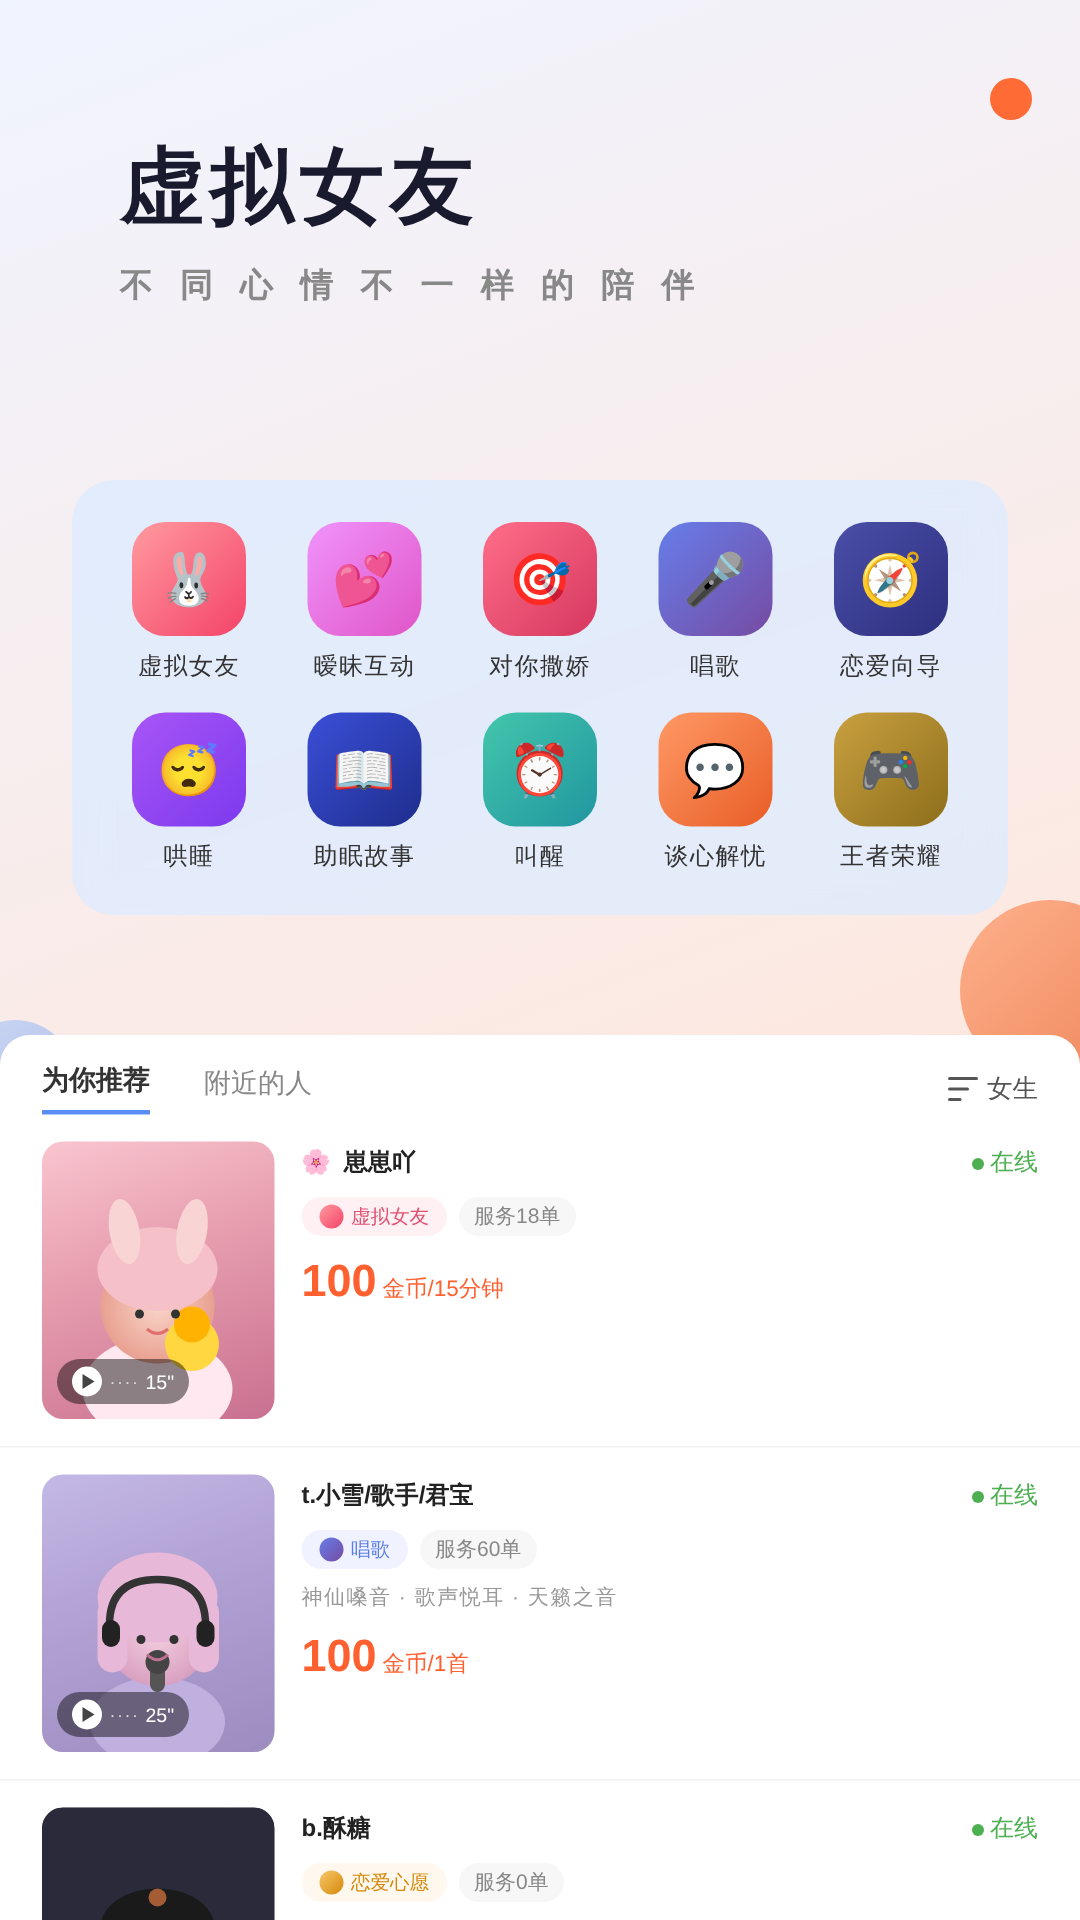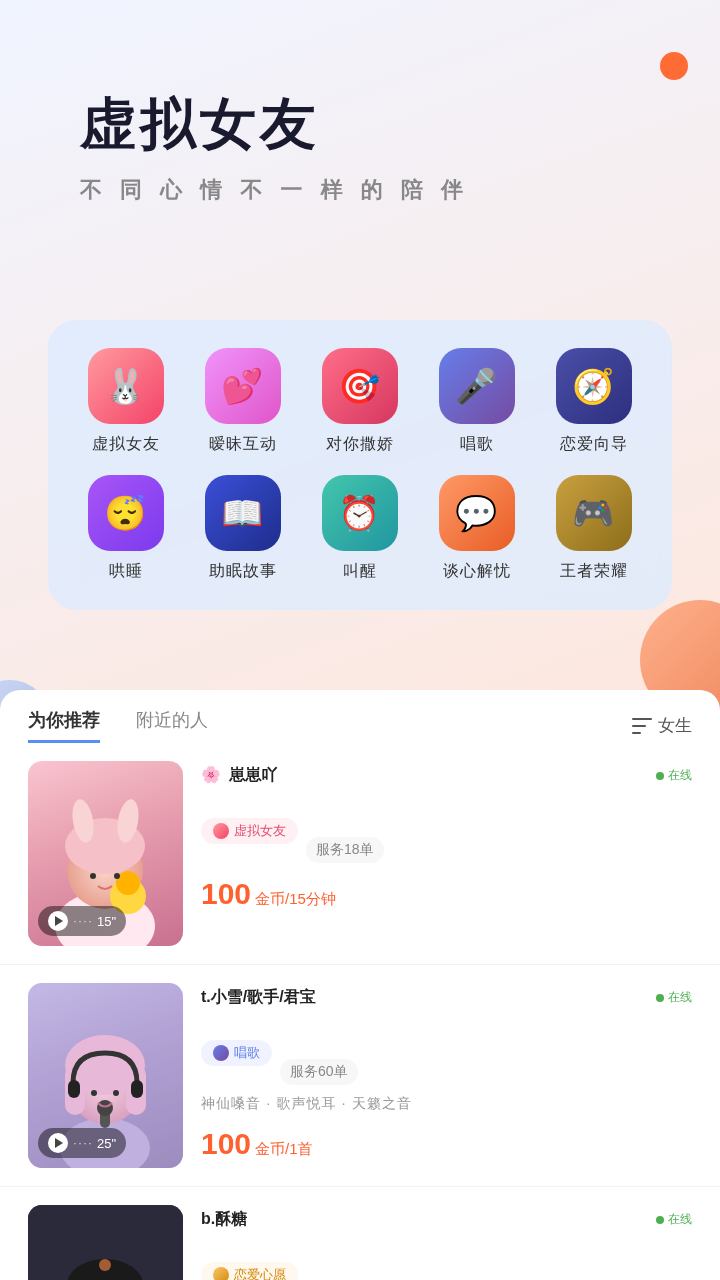--- a/index.html
+++ b/index.html
@@ -102,20 +102,21 @@
       left: 0;
       right: 0;
       bottom: 0;
       background: #fff;
       border-radius: 20px 20px 0 0;
     }
 
     
     .filter-bar {
       display: flex;
+      align-items: center;
       padding: 18px 28px 0 28px;
     }
     .filter-tab {
       font-size: 18px;
       color: #888;
       margin-right: 36px;
       padding-bottom: 8px;
     }
     .filter-tab.active {
       color: #333;
@@ -215,21 +216,21 @@
       align-items: center;
       justify-content: space-between;
       margin-top: 4px;
     }
     .card-name {
       font-size: 16px;
       font-weight: 600;
       color: #222;
     }
     .online-badge {
-      font-size: 12px;
+      font-size: 16px;
       color: #4caf50;
       display: flex;
       align-items: center;
     }
     .online-dot {
       width: 8px;
       height: 8px;
       background: #4caf50;
       border-radius: 50%;
       margin-right: 4px;
@@ -258,21 +259,20 @@
       background: linear-gradient(135deg, #ff9a9e, #f44369);
       margin-right: 5px;
       flex-shrink: 0;
     }
     .service-count {
       font-size: 14px;
       color: #888;
       padding: 4px 10px;
       background: #f7f7f7;
       border-radius: 20px;
-      margin-top: 39px;
     }
 
     .service-tag-blue {
       background: #f0f3ff;
       color: #5b7de8;
     }
     .service-tag-icon-blue {
       background: linear-gradient(135deg, #667eea, #764ba2);
     }
     .service-tag-gold {

